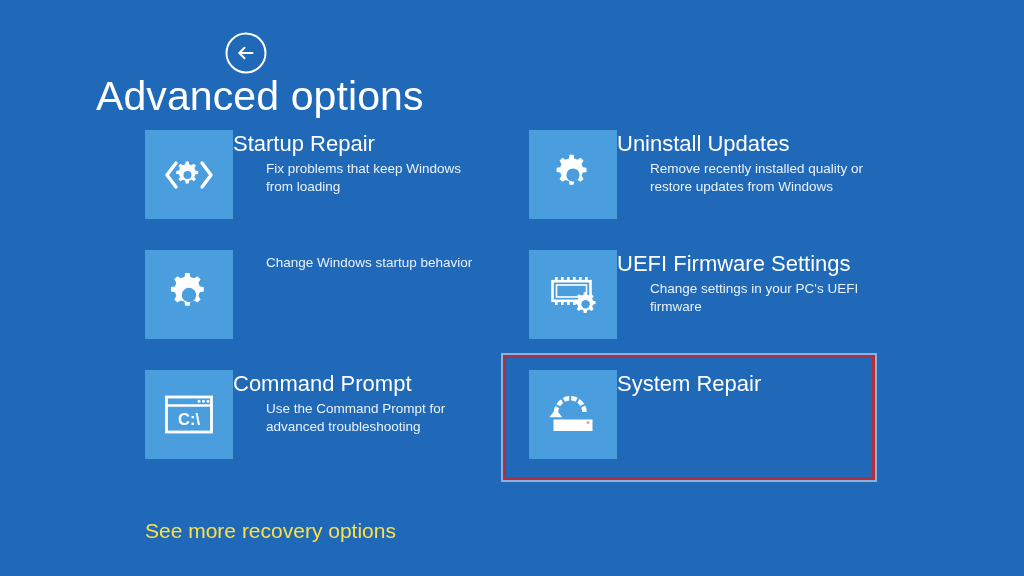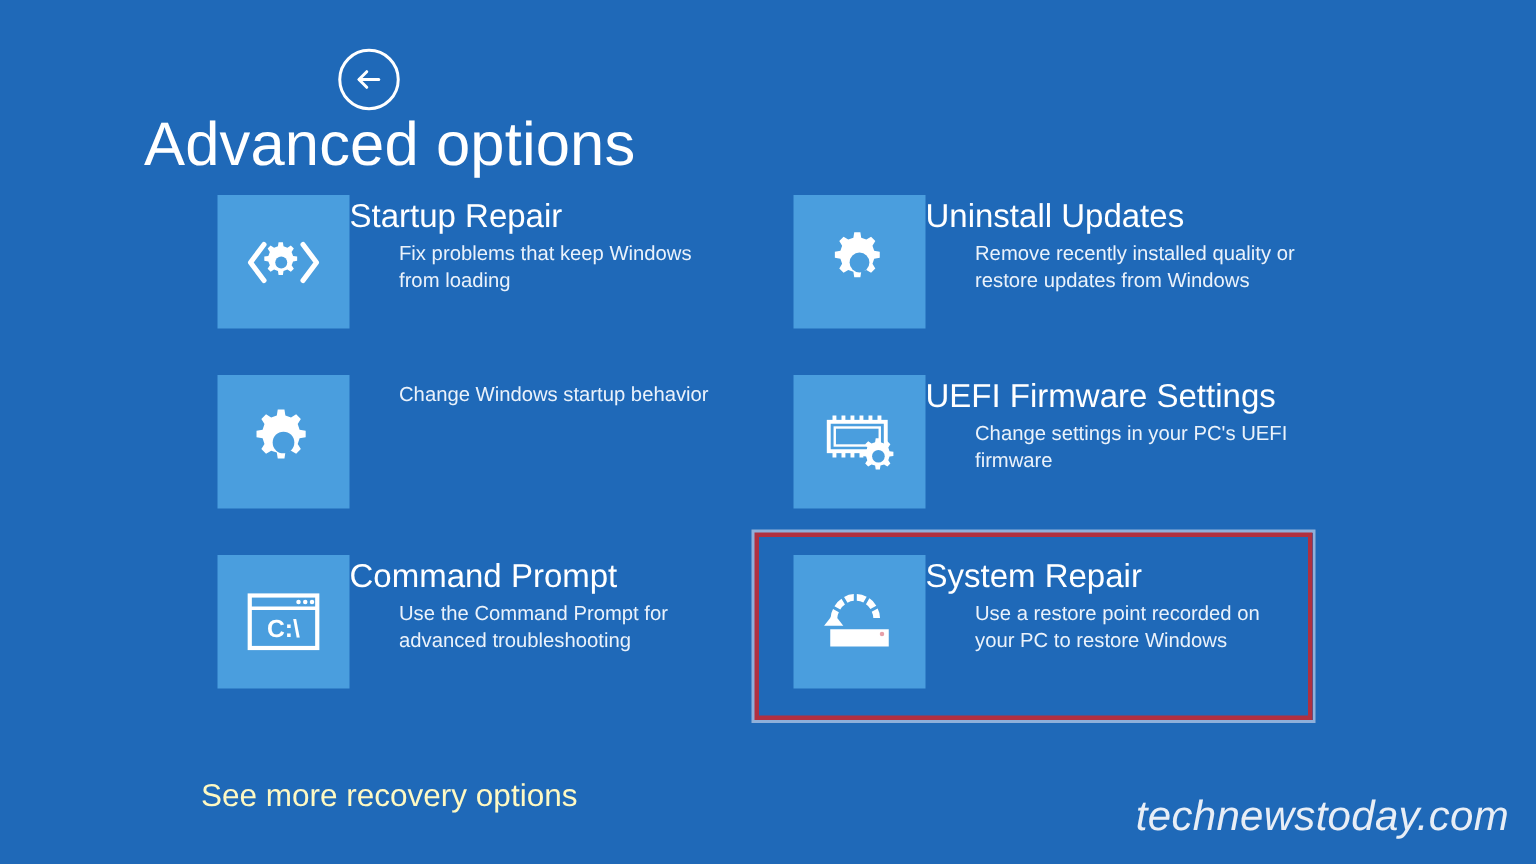--- a/index.html
+++ b/index.html
@@ -108,25 +108,25 @@
     width: 366px;
     height: 119px;
     border: 3px solid #b03040;
     box-shadow: 0 0 0 2px rgba(235, 235, 245, 0.55);
     pointer-events: none;
   }
 
   
   #see-more-link {
     position: absolute;
-    left: 134px;
+    left: 145px;
     top: 519px;
     font-size: 21px;
     font-weight: 300;
-    color: #fef9c3;
+    color: #fde047;
     cursor: pointer;
     white-space: nowrap;
   }
   #watermark {
     position: absolute;
     right: 18px;
     top: 528px;
     font-size: 28px;
     font-style: italic;
     font-weight: 400;
@@ -256,23 +256,21 @@
             <path d="M14.0 7.15 l2.3 3.85 a9 9 0 0 0 -3.1 3.35 l-3.9-2.2 a13.5 13.5 0 0 1 4.7-5.0 z"></path>
             <path d="M8.35 14.0 l3.9 2.2 a9 9 0 0 0 -1.05 3.8 h-4.5 a13.5 13.5 0 0 1 1.65-6.0 z"></path>
           </g>
           <path fill="#ffffff" d="M8.8 17.0 L15.2 25.2 L2.4 25.2 Z"></path>
           <rect x="6.5" y="27.5" width="39" height="11.5" fill="#ffffff"></rect>
           <circle cx="41.0" cy="30.6" r="1.5" fill="#e6a0a8"></circle>
         </svg>
       </div>
       <div class="option-text">
         <div class="option-title">System Repair</div>
-        <div class="option-desc">Use a restore point recorded on your PC to restore Windows</div>
       </div>
     </div>
 
   </div>
 
   <div id="see-more-link">See more recovery options</div>
 
-  <div id="watermark">technewstoday.com</div>
 
 </div>
 
 </body></html>

